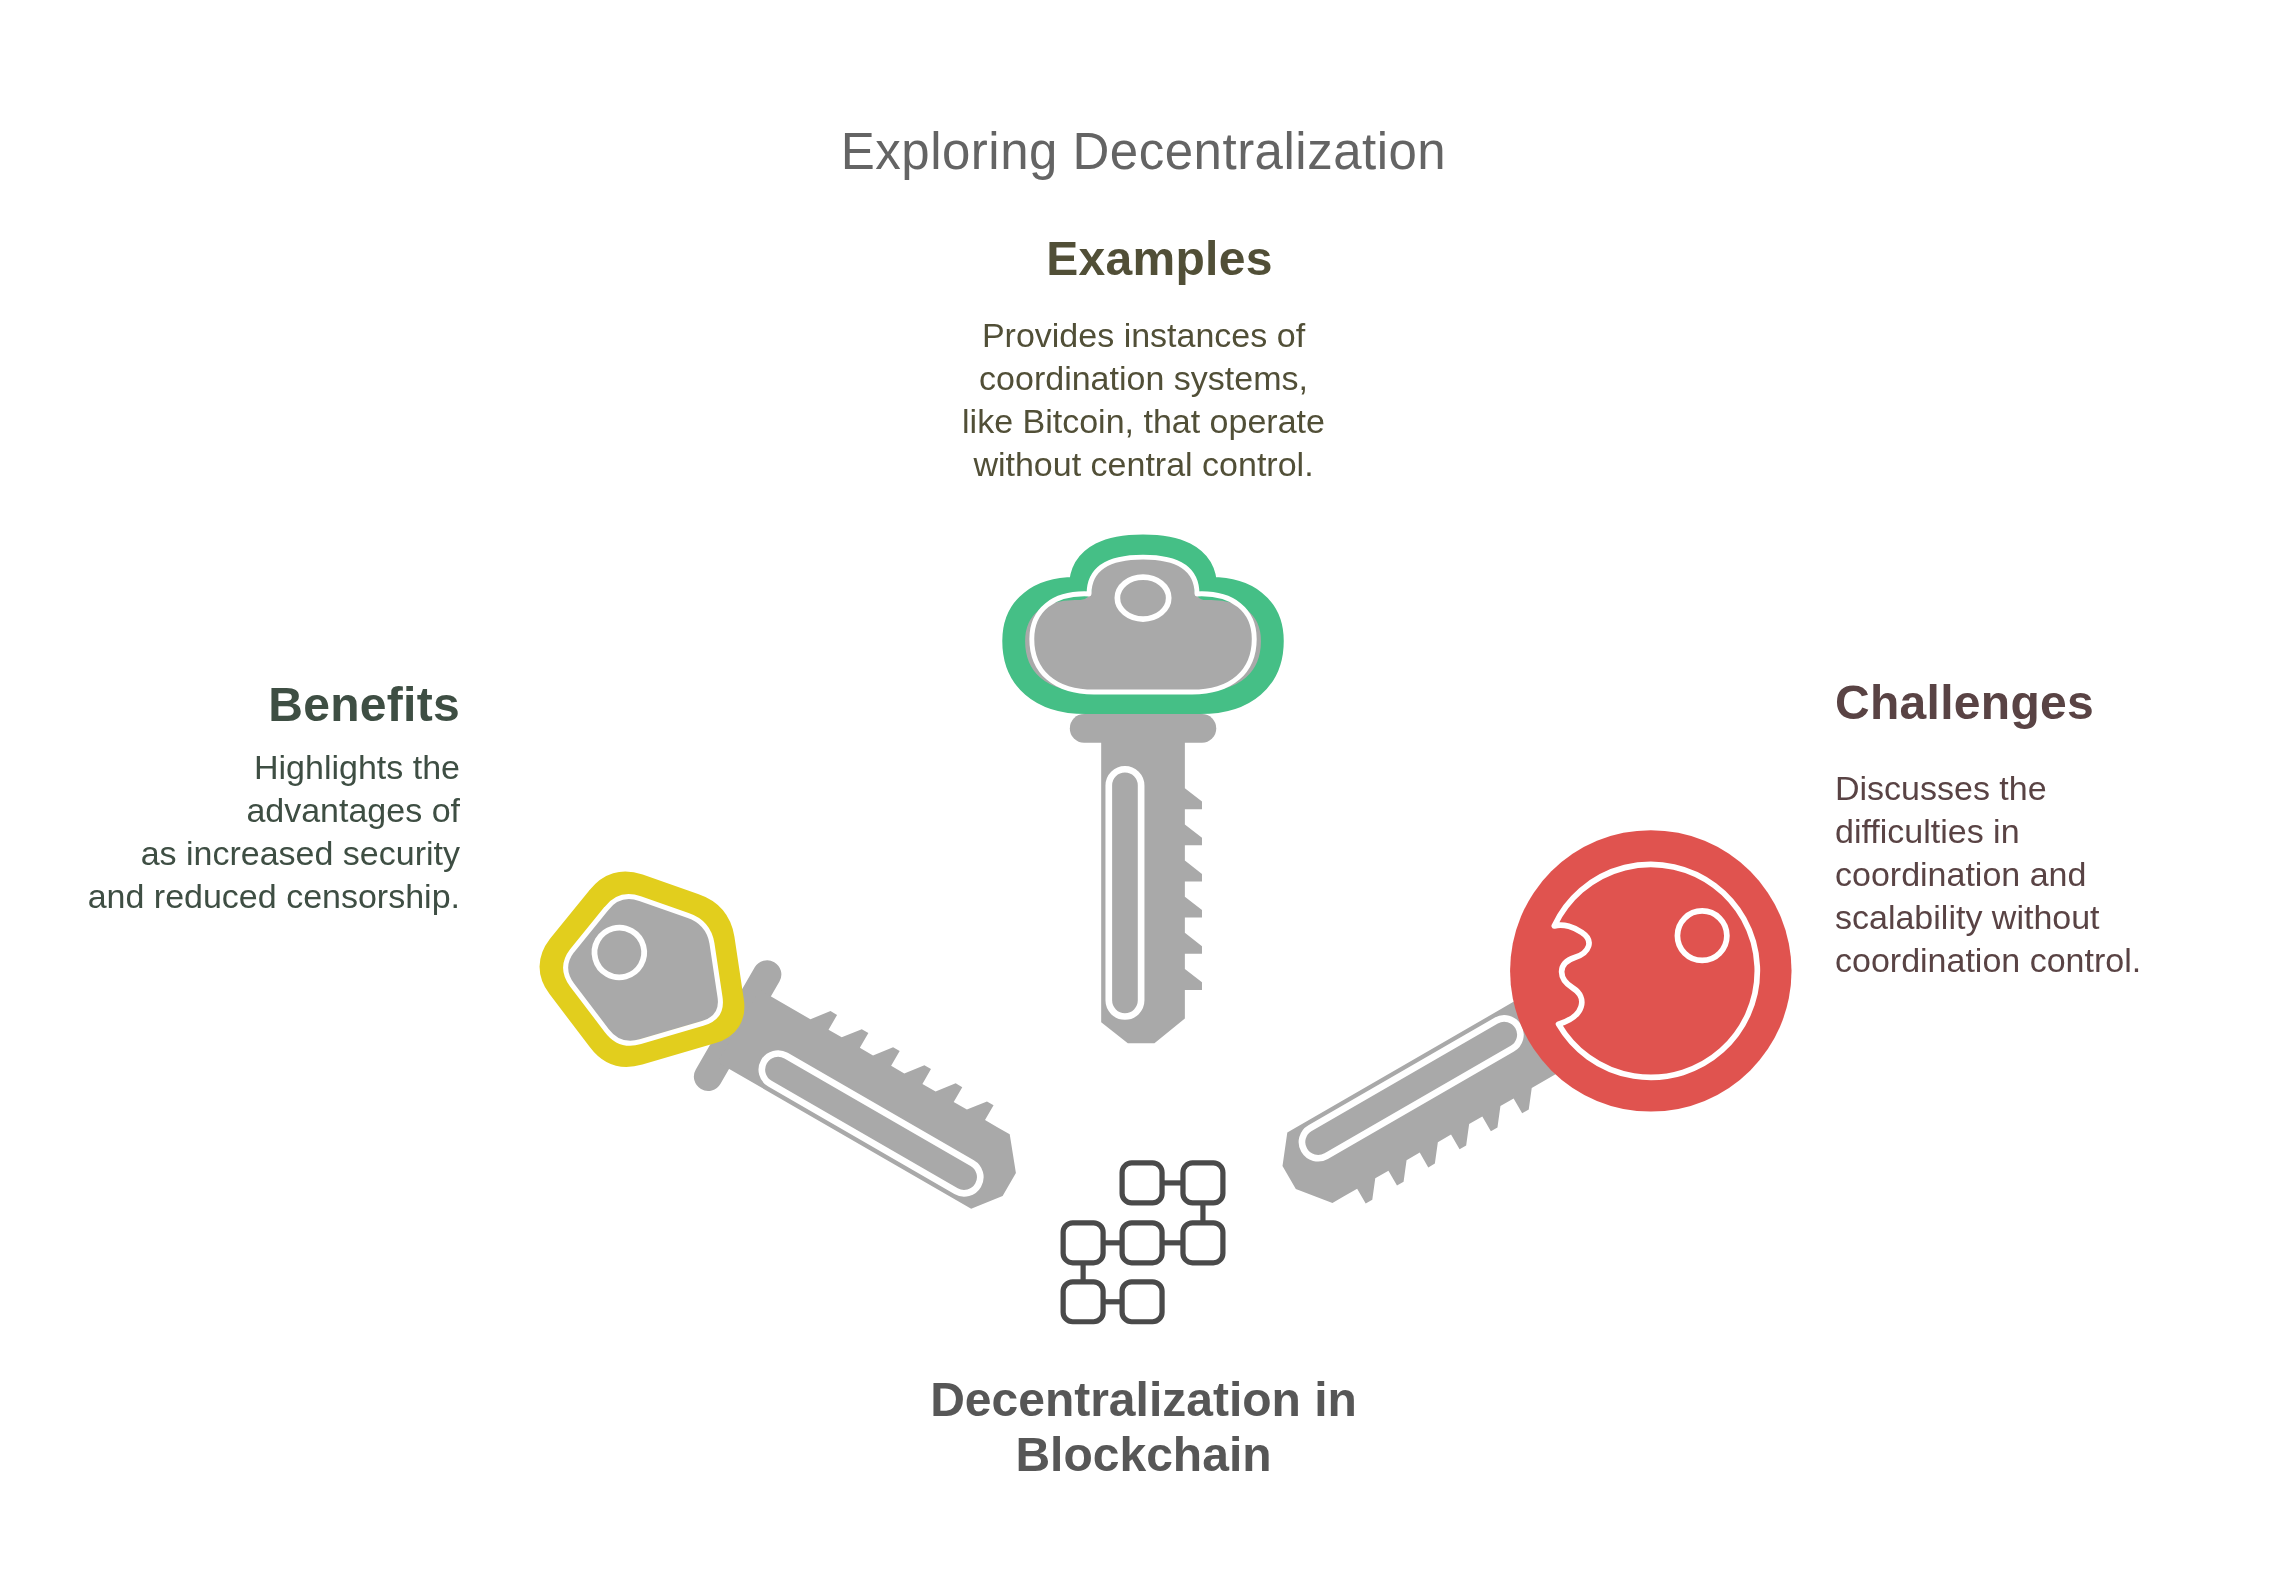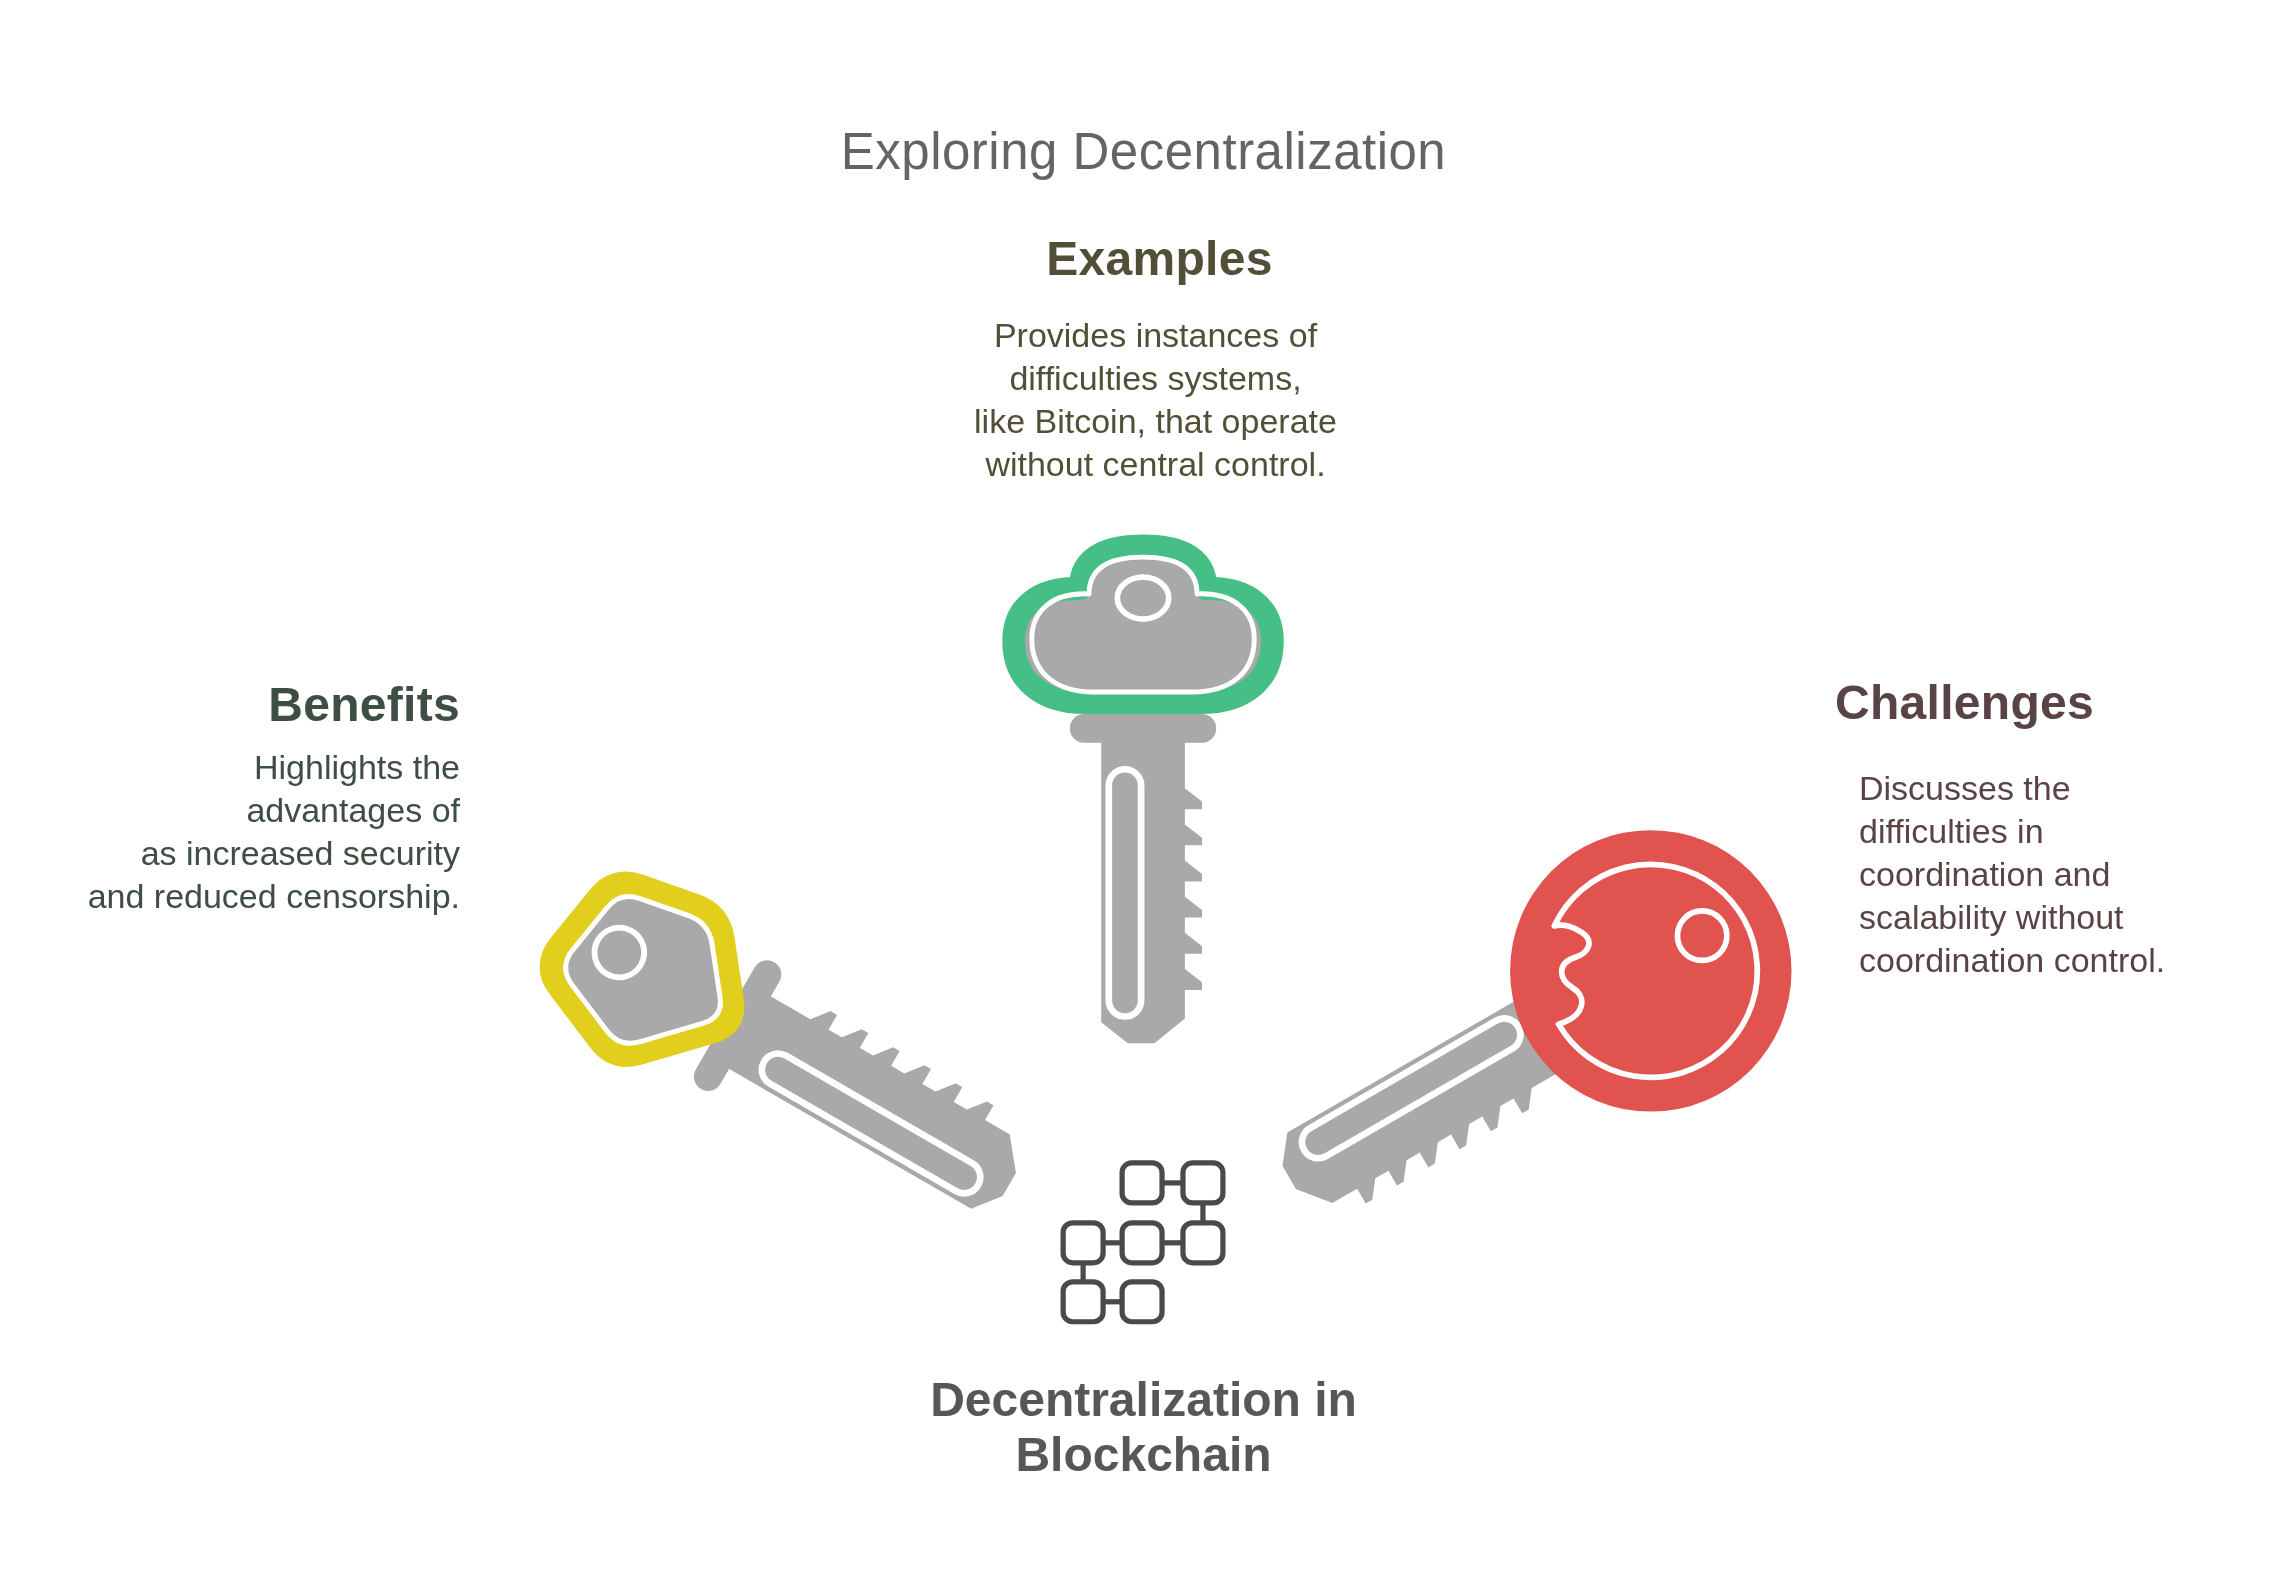--- a/index.html
+++ b/index.html
@@ -11,21 +11,21 @@
     font-family:"Liberation Sans", sans-serif;
   }
   #stage svg{position:absolute;left:0;top:0;}
   .abs{position:absolute;}
   .center-text{left:0;right:0;text-align:center;}
   .title{
     top:122px;font-size:51px;font-weight:400;letter-spacing:0.5px;
     color:var(--title-color);
   }
   .sec-heading{font-weight:700;font-size:48px;letter-spacing:0.3px;}
-  .sec-body{font-size:34px;line-height:43px;font-weight:400;margin-left:24px;}
+  .sec-body{font-size:34px;line-height:43px;font-weight:400;}
   .examples-h{top:231px;color:var(--examples-color);margin-left:32px;}
   .examples-b{top:314px;color:var(--examples-color);}
   .benefits-wrap{right:1827px;text-align:right;}
   .benefits-h{top:677px;color:var(--benefits-color);}
   .benefits-b{top:746px;color:var(--benefits-color);}
   .challenges-wrap{left:1835px;text-align:left;}
   .challenges-h{top:675px;color:var(--challenges-color);}
   .challenges-b{top:767px;color:var(--challenges-color);}
   .center-label{
     top:1372px;font-size:48px;font-weight:700;line-height:55px;
@@ -127,21 +127,21 @@
       <rect class="chain" x="1118" y="1348" width="42" height="42" rx="10"></rect>
       <rect class="chain" x="1180" y="1348" width="42" height="42" rx="10"></rect>
     </g>
   </svg>
 
   <div class="abs center-text title">Exploring Decentralization</div>
 
   <div class="abs center-text sec-heading examples-h">Examples</div>
   <div class="abs center-text sec-body examples-b">
     <div>Provides instances of</div>
-    <div>difficulties systems,</div>
+    <div>coordination systems,</div>
     <div>like Bitcoin, that operate</div>
     <div>without central control.</div>
   </div>
 
   <div class="abs benefits-wrap sec-heading benefits-h">Benefits</div>
   <div class="abs benefits-wrap sec-body benefits-b">
     <div>Highlights the</div>
     <div>advantages of</div>
     <div>as increased security</div>
     <div>and reduced censorship.</div>

